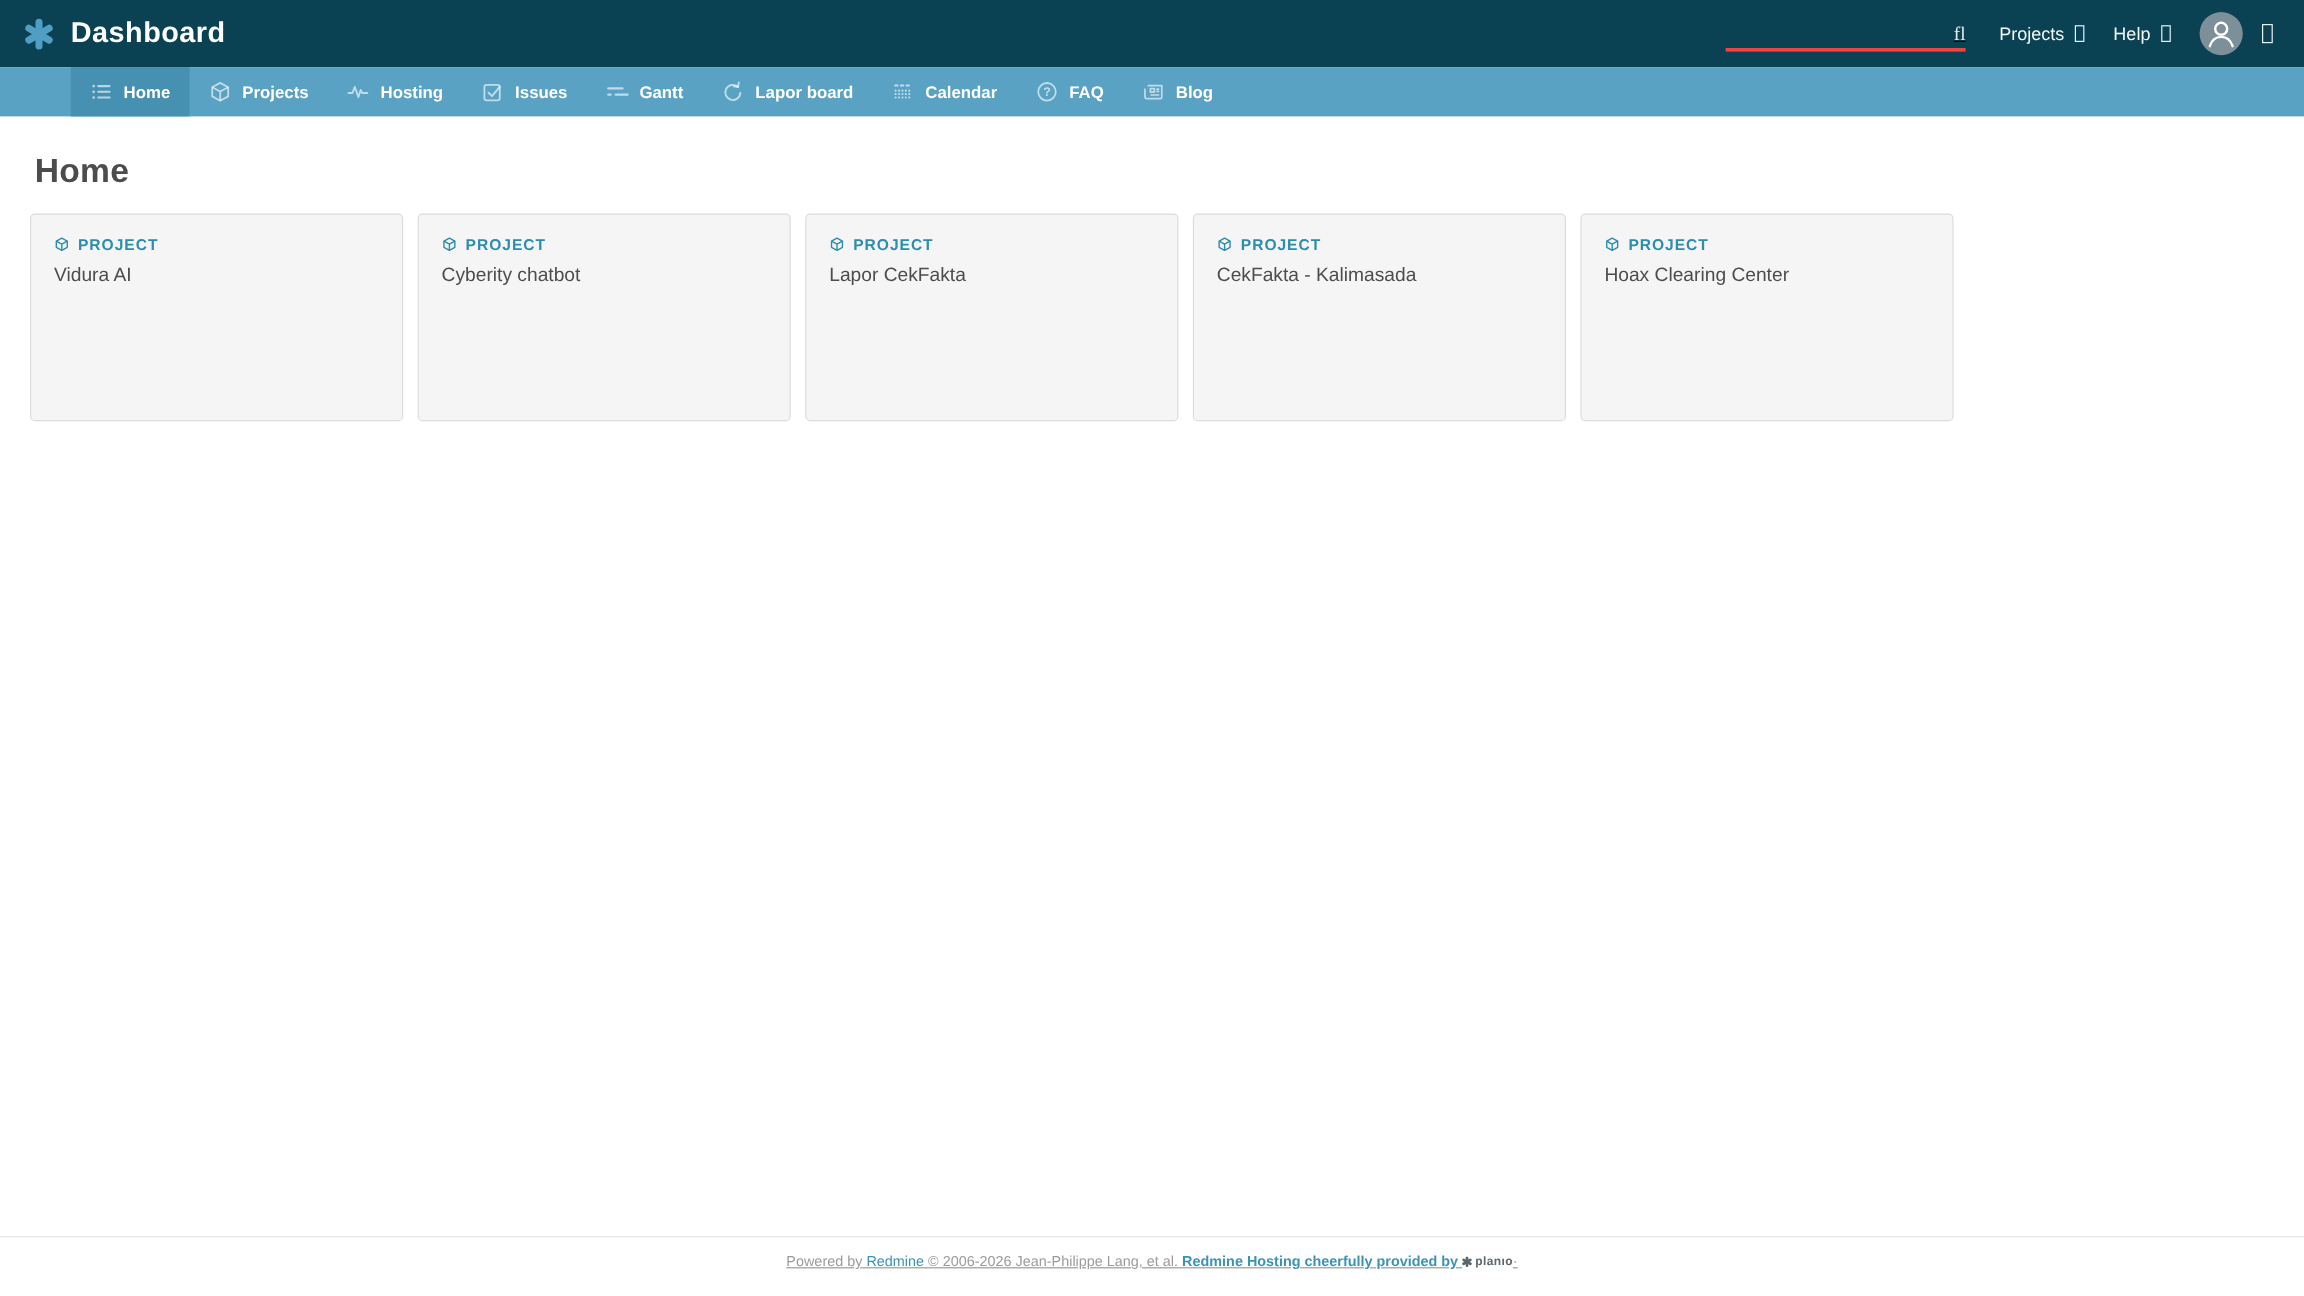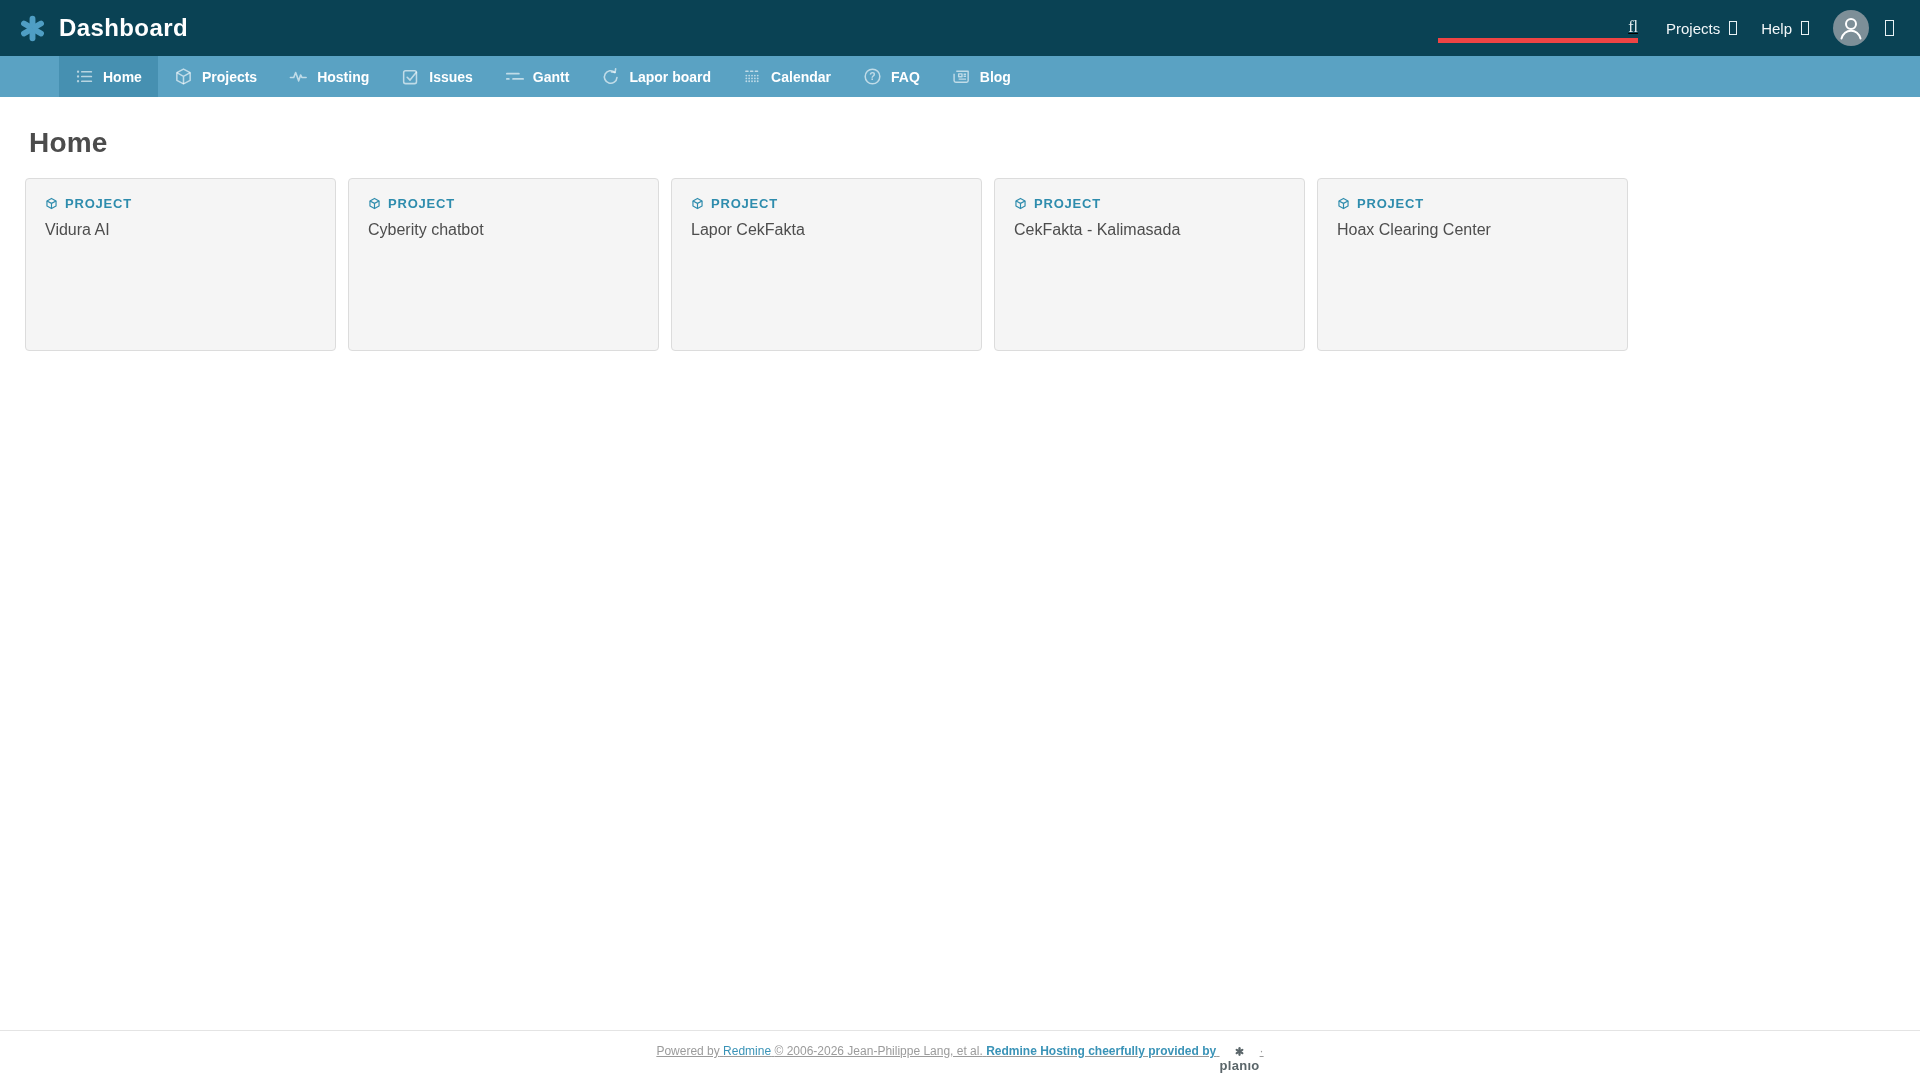--- a/index.html
+++ b/index.html
@@ -17,21 +17,21 @@
     height:56px; flex-shrink:0;
     background:#0a4254;
     display:flex; align-items:center;
     padding:0 26px 0 18px;
   }
   .logo-wrap { width:28px; height:28px; margin-right:13px; display:flex; align-items:center; justify-content:center; cursor:pointer; }
   .app-title { color:#ffffff; font-size:24px; font-weight:bold; letter-spacing:0.4px; }
   .topbar-spacer { flex:1; }
   .searchbox {
     width:200px; height:30px;
-    border-bottom:5px solid #ef4444;
+    border-bottom:3px solid #ef4444;
     display:flex; align-items:flex-end; justify-content:flex-end;
     padding-bottom:3px; margin-right:28px; cursor:text;text-decoration:underline;
   }
   .search-glyph { font-family:"Liberation Serif", serif; font-size:16px; color:#e6eef1; line-height:1; }
   .hmenu {
     color:#f2f7f9; font-size:15px;
     display:flex; align-items:center;
     margin-right:24px; cursor:pointer; white-space:nowrap;
   }
   .tofu {
@@ -93,22 +93,22 @@
     flex-shrink:0; height:50px;
     border-top:1px solid #e4e4e4;
     padding-top:13px; text-align:center;
     font-size:12px; color:#9b9b9b;text-decoration:underline;
   }
   .footer a { text-decoration:none; cursor:pointer; }
   .link-plain { color:#3a93b7; }
   .link-bold  { color:#3a93b7; font-weight:bold; }
   .planio-logo {
     display:inline-flex; align-items:center; gap:2px;
-    color:#5b666a; font-weight:bold; font-size:13px;
-    letter-spacing:0.3px; vertical-align:-1px; cursor:pointer;flex-direction:column;
+    color:#5b666a; font-weight:bold; font-size:10px;
+    letter-spacing:0.3px; vertical-align:-1px; cursor:pointer;
   }
 </style>
 </head>
 <body>
 
 <header class="topbar">
   <span class="logo-wrap">
     <svg width="27" height="27" viewBox="0 0 34 34">
       <g stroke="#4f9ec4" stroke-width="7.4" stroke-linecap="round">
         <line x1="17" y1="13.4" x2="17" y2="4.6"></line>

